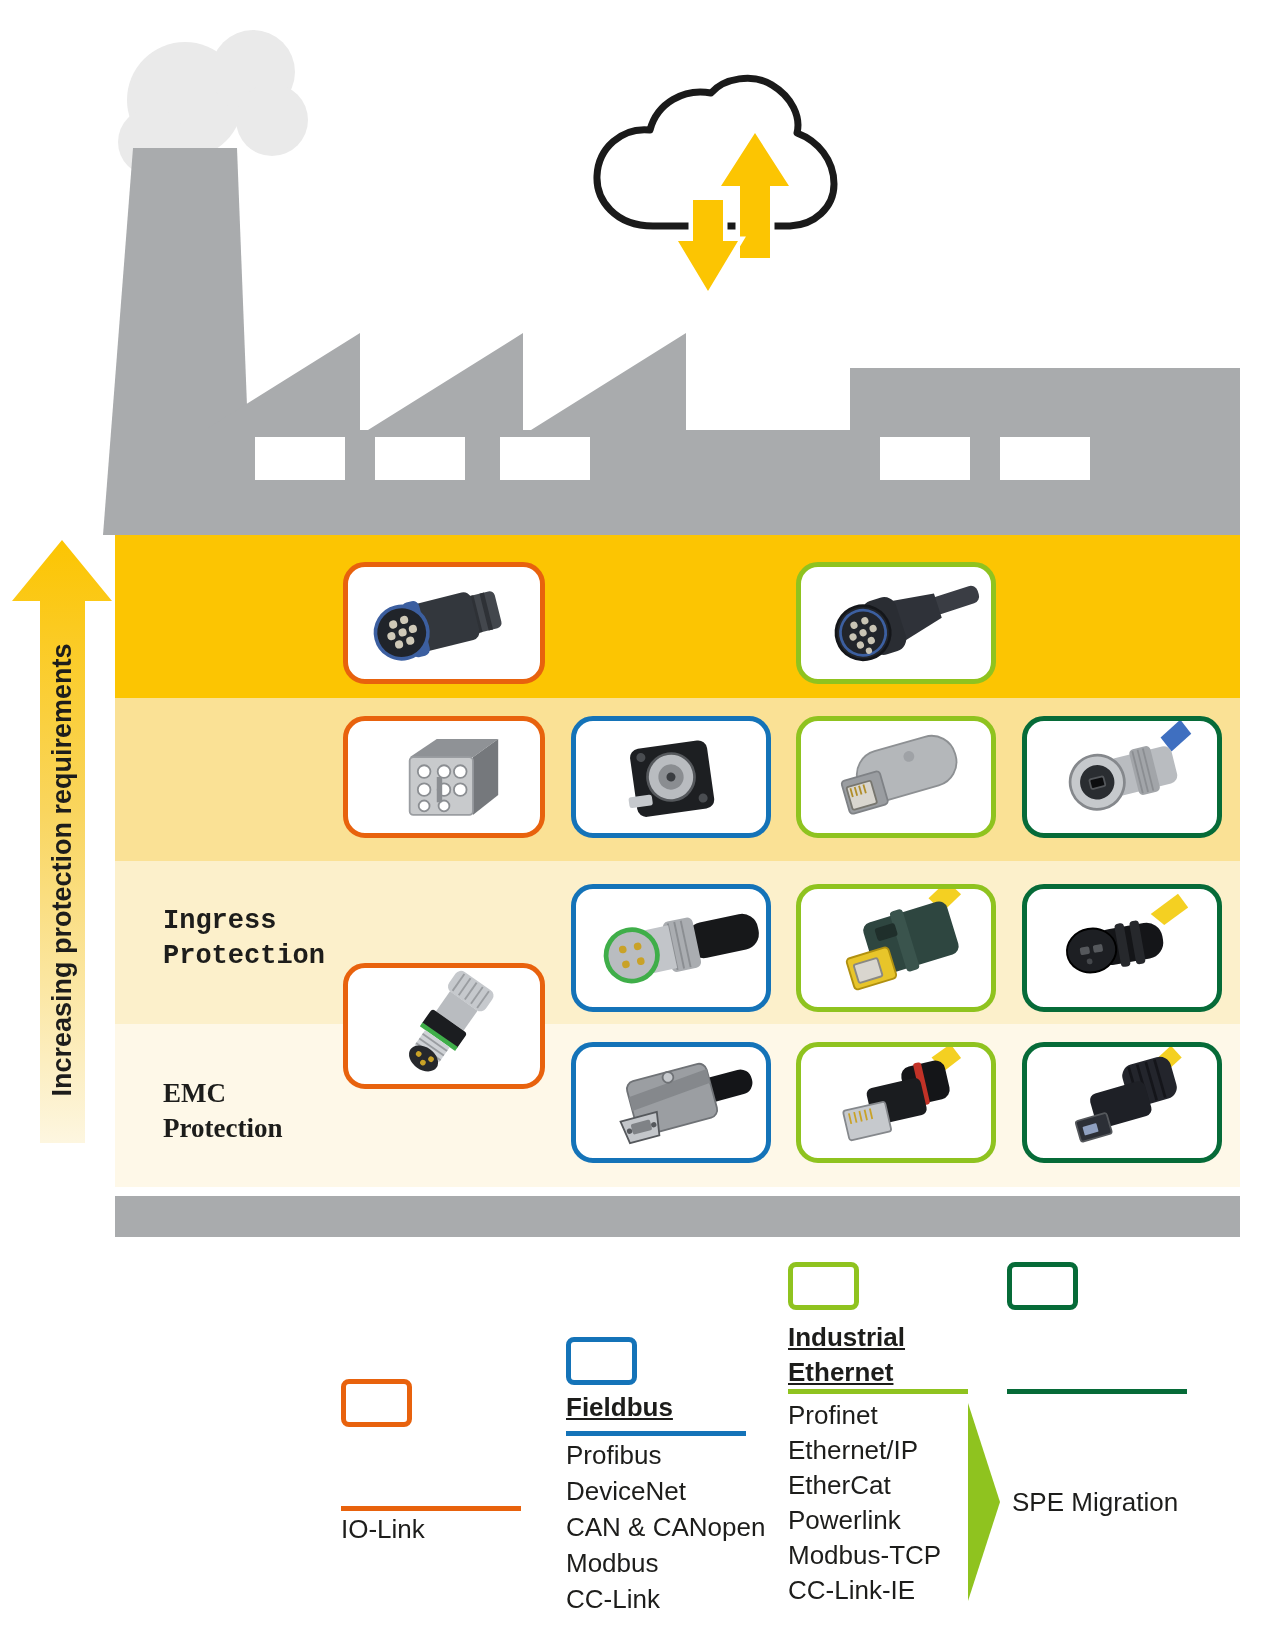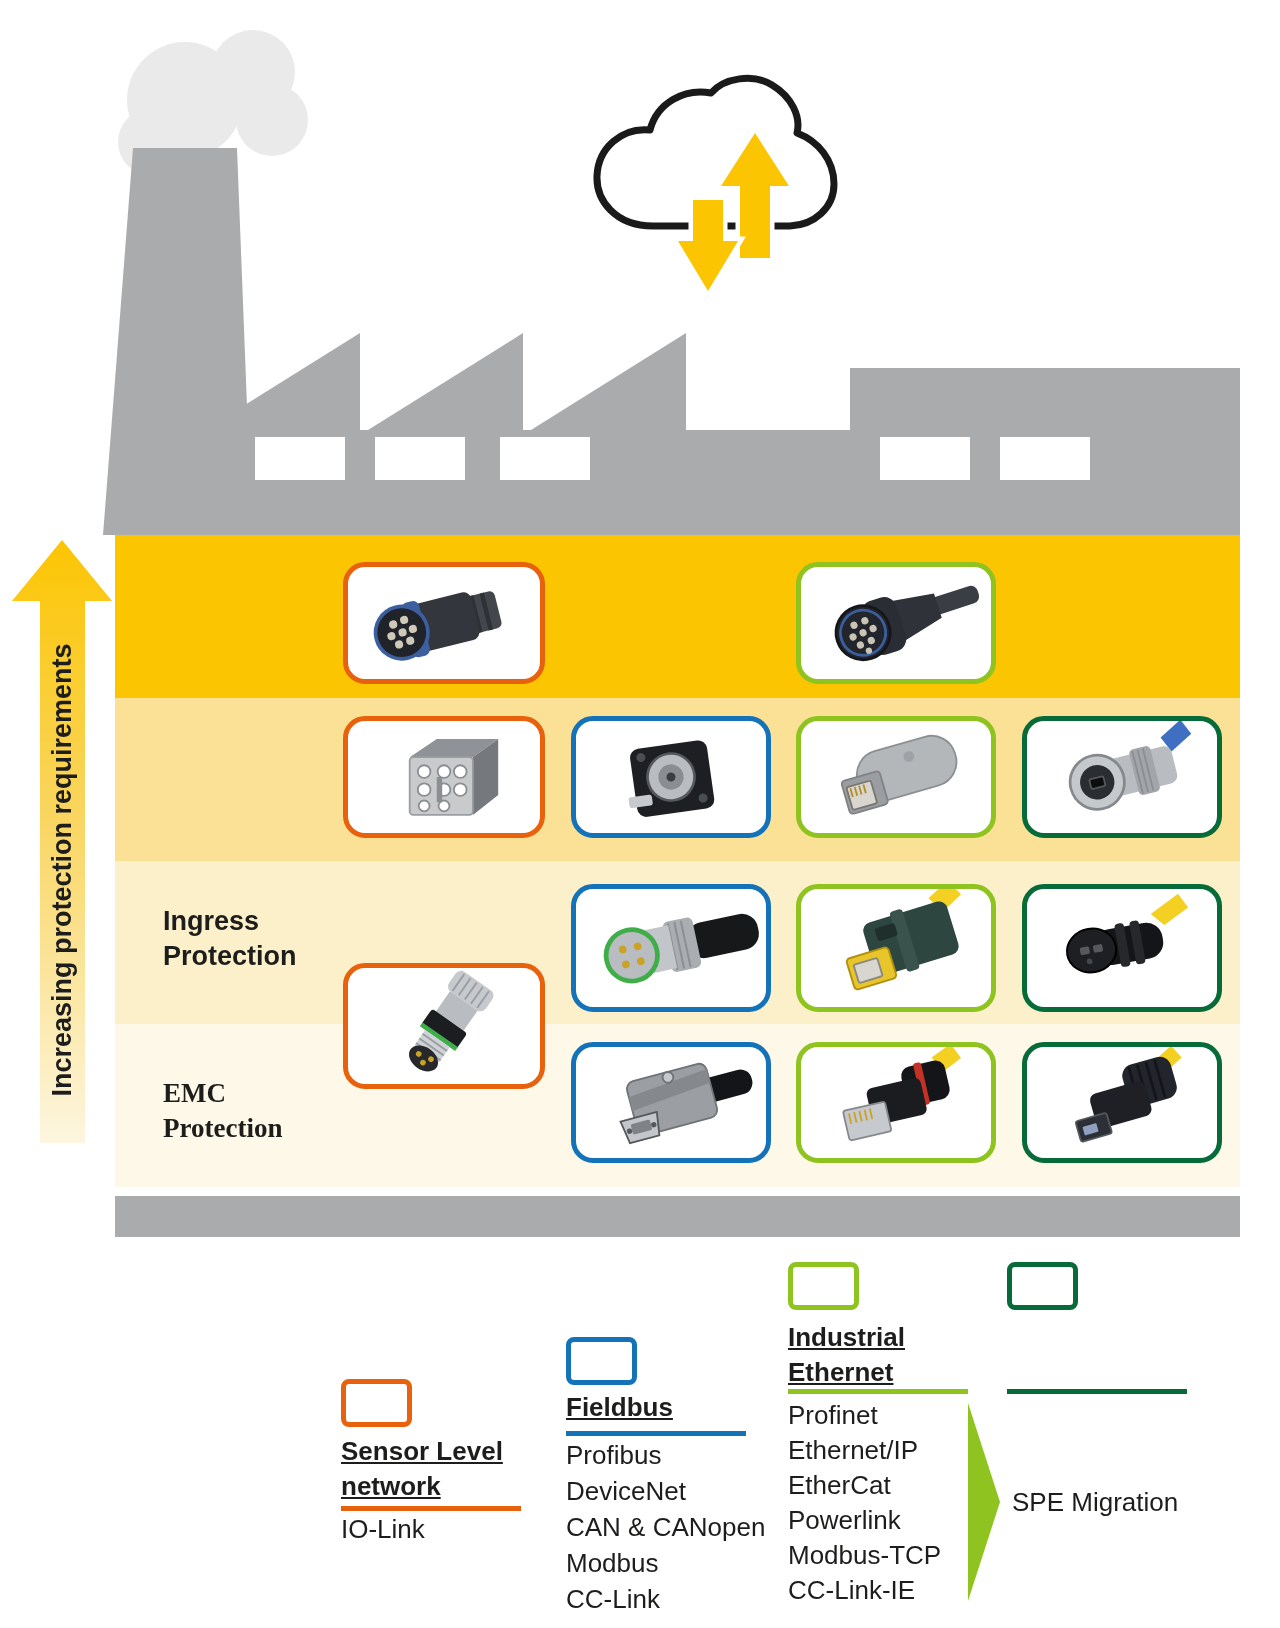--- a/index.html
+++ b/index.html
@@ -13,21 +13,21 @@
   .band{position:absolute;left:115px;width:1125px;height:163px;}
   .band1{top:535px;background:#fcc502;}
   .band2{top:698px;background:#fae195;}
   .band3{top:861px;background:#fcf0cb;}
   .band4{top:1024px;background:#fef8e8;}
   .base-bar{position:absolute;left:115px;top:1196px;width:1125px;height:41px;background:#a9abad;}
   
   .row-label{position:absolute;left:163px;font-weight:bold;font-size:27px;white-space:pre;color:#1d1d1b;}
   .row-label.l1{top:560px;line-height:34px;}
   .row-label.l2{top:708px;line-height:34px;}
-  .row-label.l3{top:904px;line-height:35px;}
+  .row-label.l3{top:904px;line-height:35px;font-family:Liberation Mono, monospace;}
   .row-label.l4{top:1076px;line-height:35px;font-family:Liberation Serif, serif;}
   
   .card{position:absolute;background:#fff;border-radius:22px;box-sizing:border-box;}
   .card.sensor{border:5px solid #e8620d;}
   .card.fieldbus{border:5px solid #1473b8;}
   .card.ie{border:5px solid #8fc31f;}
   .card.spe{border:5px solid #066b38;}
   .card svg{width:100%;height:100%;}
   
   .axis-text{
@@ -339,22 +339,20 @@
         <rect x="50" y="76" width="16" height="10" rx="1" fill="#8fa0c0"></rect>
       </g>
     </svg>
   </div>
 
   <div class="legend-box lb-sensor"></div>
   <div class="legend-box lb-fieldbus"></div>
   <div class="legend-box lb-ie"></div>
   <div class="legend-box lb-spe"></div>
 
-  <div class="legend-title" style="left:341px;top:1434px">Sensor Level
-network</div>
   <div class="underline u-sensor"></div>
   <div class="legend-item" style="left:341px;top:1514px">IO-Link</div>
 
   <div class="legend-title" style="left:566px;top:1390px">Fieldbus</div>
   <div class="underline u-fieldbus"></div>
   <div class="legend-item" style="left:566px;top:1440px">Profibus</div>
   <div class="legend-item" style="left:566px;top:1476px">DeviceNet</div>
   <div class="legend-item" style="left:566px;top:1512px">CAN &amp; CANopen</div>
   <div class="legend-item" style="left:566px;top:1548px">Modbus</div>
   <div class="legend-item" style="left:566px;top:1584px">CC-Link</div>

